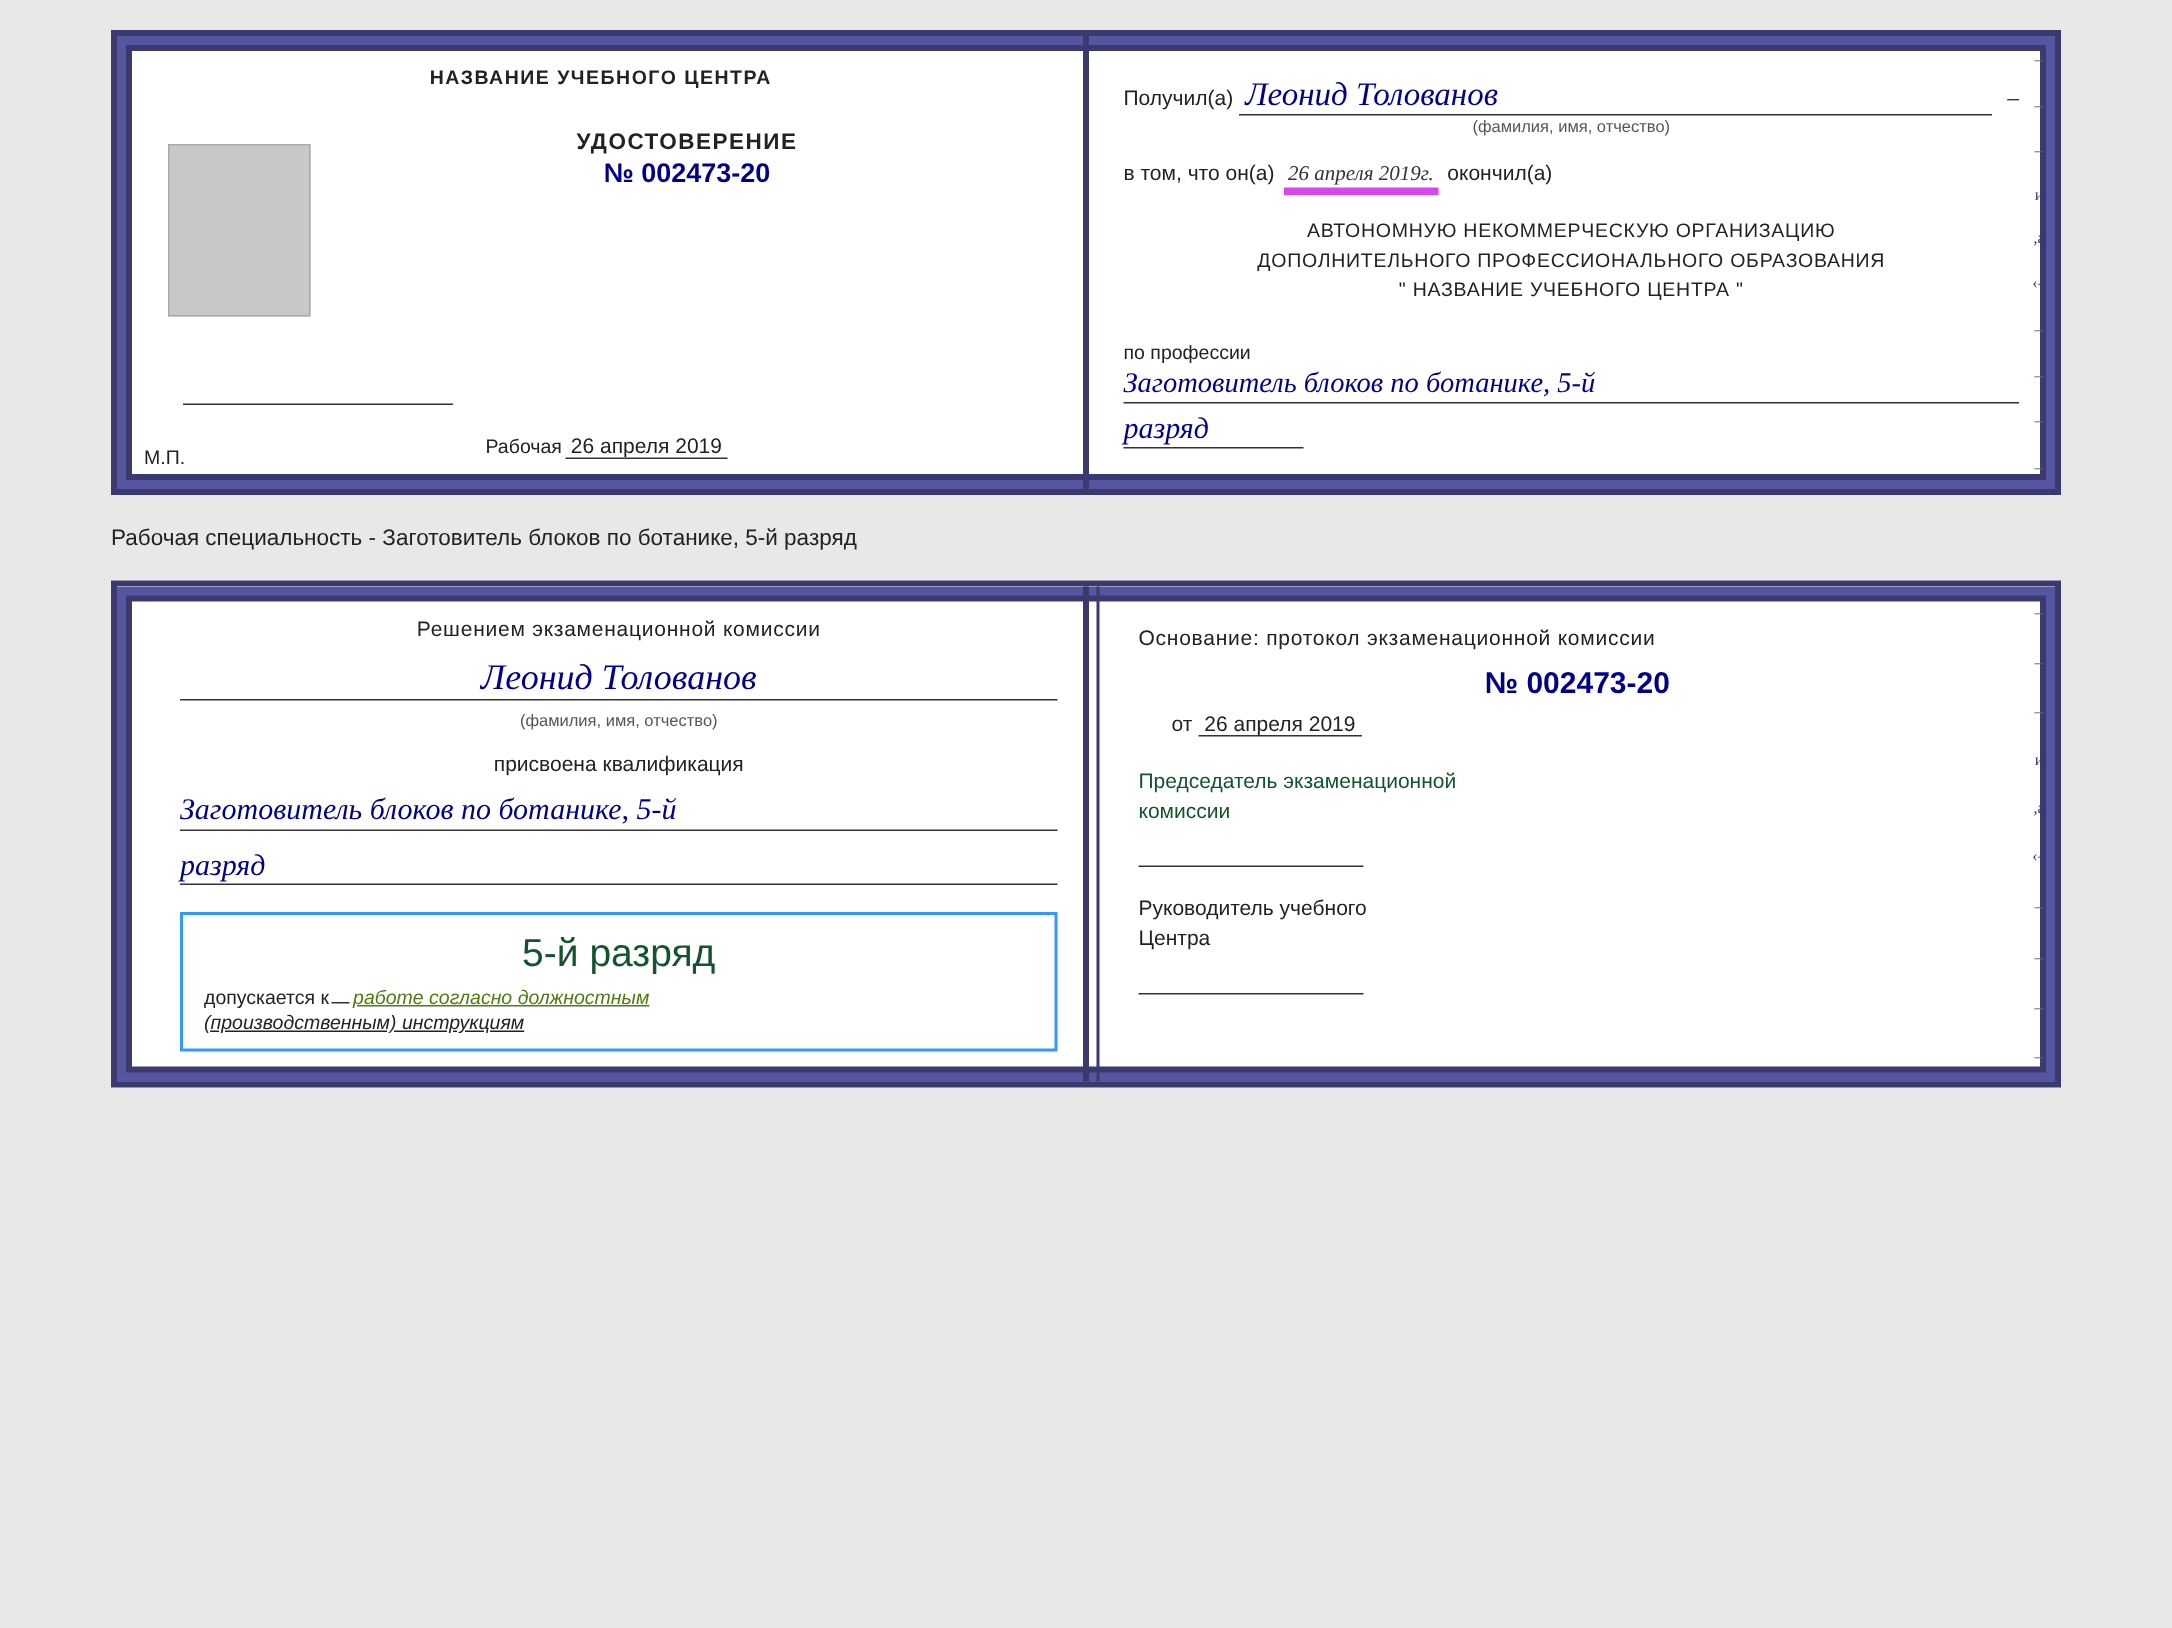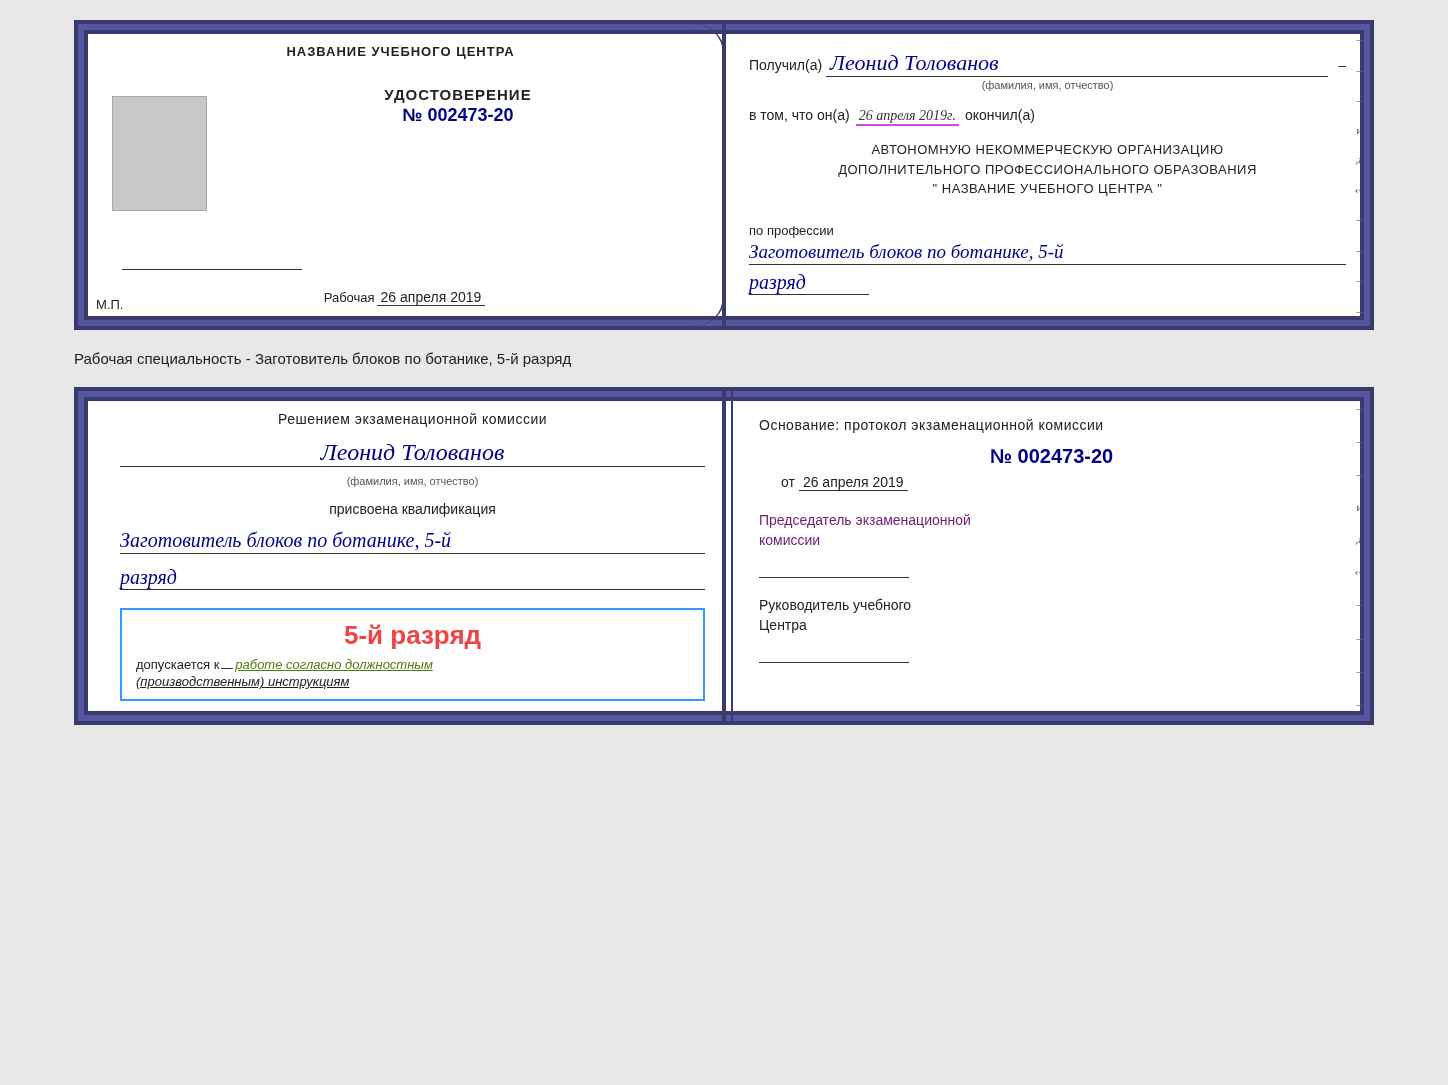--- a/index.html
+++ b/index.html
@@ -50,21 +50,20 @@
       position: relative;
     }
 
     .cert-left {
       border-right: 2px solid #3a3a6e;
       display: flex;
       flex-direction: column;
       align-items: center;
       justify-content: space-between;
       min-height: 290px;
-      border-radius: 30px;
     }
 
     .cert-right {
       display: flex;
       flex-direction: column;
       gap: 10px;
     }
 
     .left-header {
       font-size: 13px;
@@ -187,21 +186,21 @@
       font-size: 14px;
       font-family: Arial, sans-serif;
       margin-top: 6px;
     }
 
     .vtom-date {
       font-size: 14px;
       color: #333;
       font-style: italic;
       font-family: 'Times New Roman', serif;
-      border-bottom: 2px solid #d946ef;
+      border-bottom: 5px solid #d946ef;
       padding: 0 3px;
     }
 
     .vtom-okonchil {
       font-size: 14px;
       color: #222;
       font-family: Arial, sans-serif;
     }
 
     .org-block {
@@ -345,22 +344,22 @@
 
     .stamp-box {
       border: 2px solid #3399ff;
       padding: 10px 14px;
       margin-top: 10px;
       background: #fff;
     }
 
     .stamp-rank {
       font-size: 26px;
-      font-weight: bold;
-      color: #ef4444;
+      font-weight: normal;
+      color: #14532d;
       font-family: Arial, sans-serif;
       text-align: center;
     }
 
     .dopuskaetsya-row {
       font-size: 13px;
       font-family: Arial, sans-serif;
       color: #222;
       margin-top: 6px;
       display: flex;
@@ -401,21 +400,21 @@
       font-size: 14px;
       font-family: Arial, sans-serif;
       color: #222;
       margin-top: 4px;
       margin-left: 22px;
     }
 
     .predsedatel-label {
       font-size: 14px;
       font-family: Arial, sans-serif;
-      color: #701a75;
+      color: #14532d;
       margin-top: 20px;
       line-height: 1.4;
     }
 
     .sign-line {
       width: 150px;
       border-bottom: 1px solid #333;
       height: 20px;
       margin: 8px 0 4px 0;
     }

